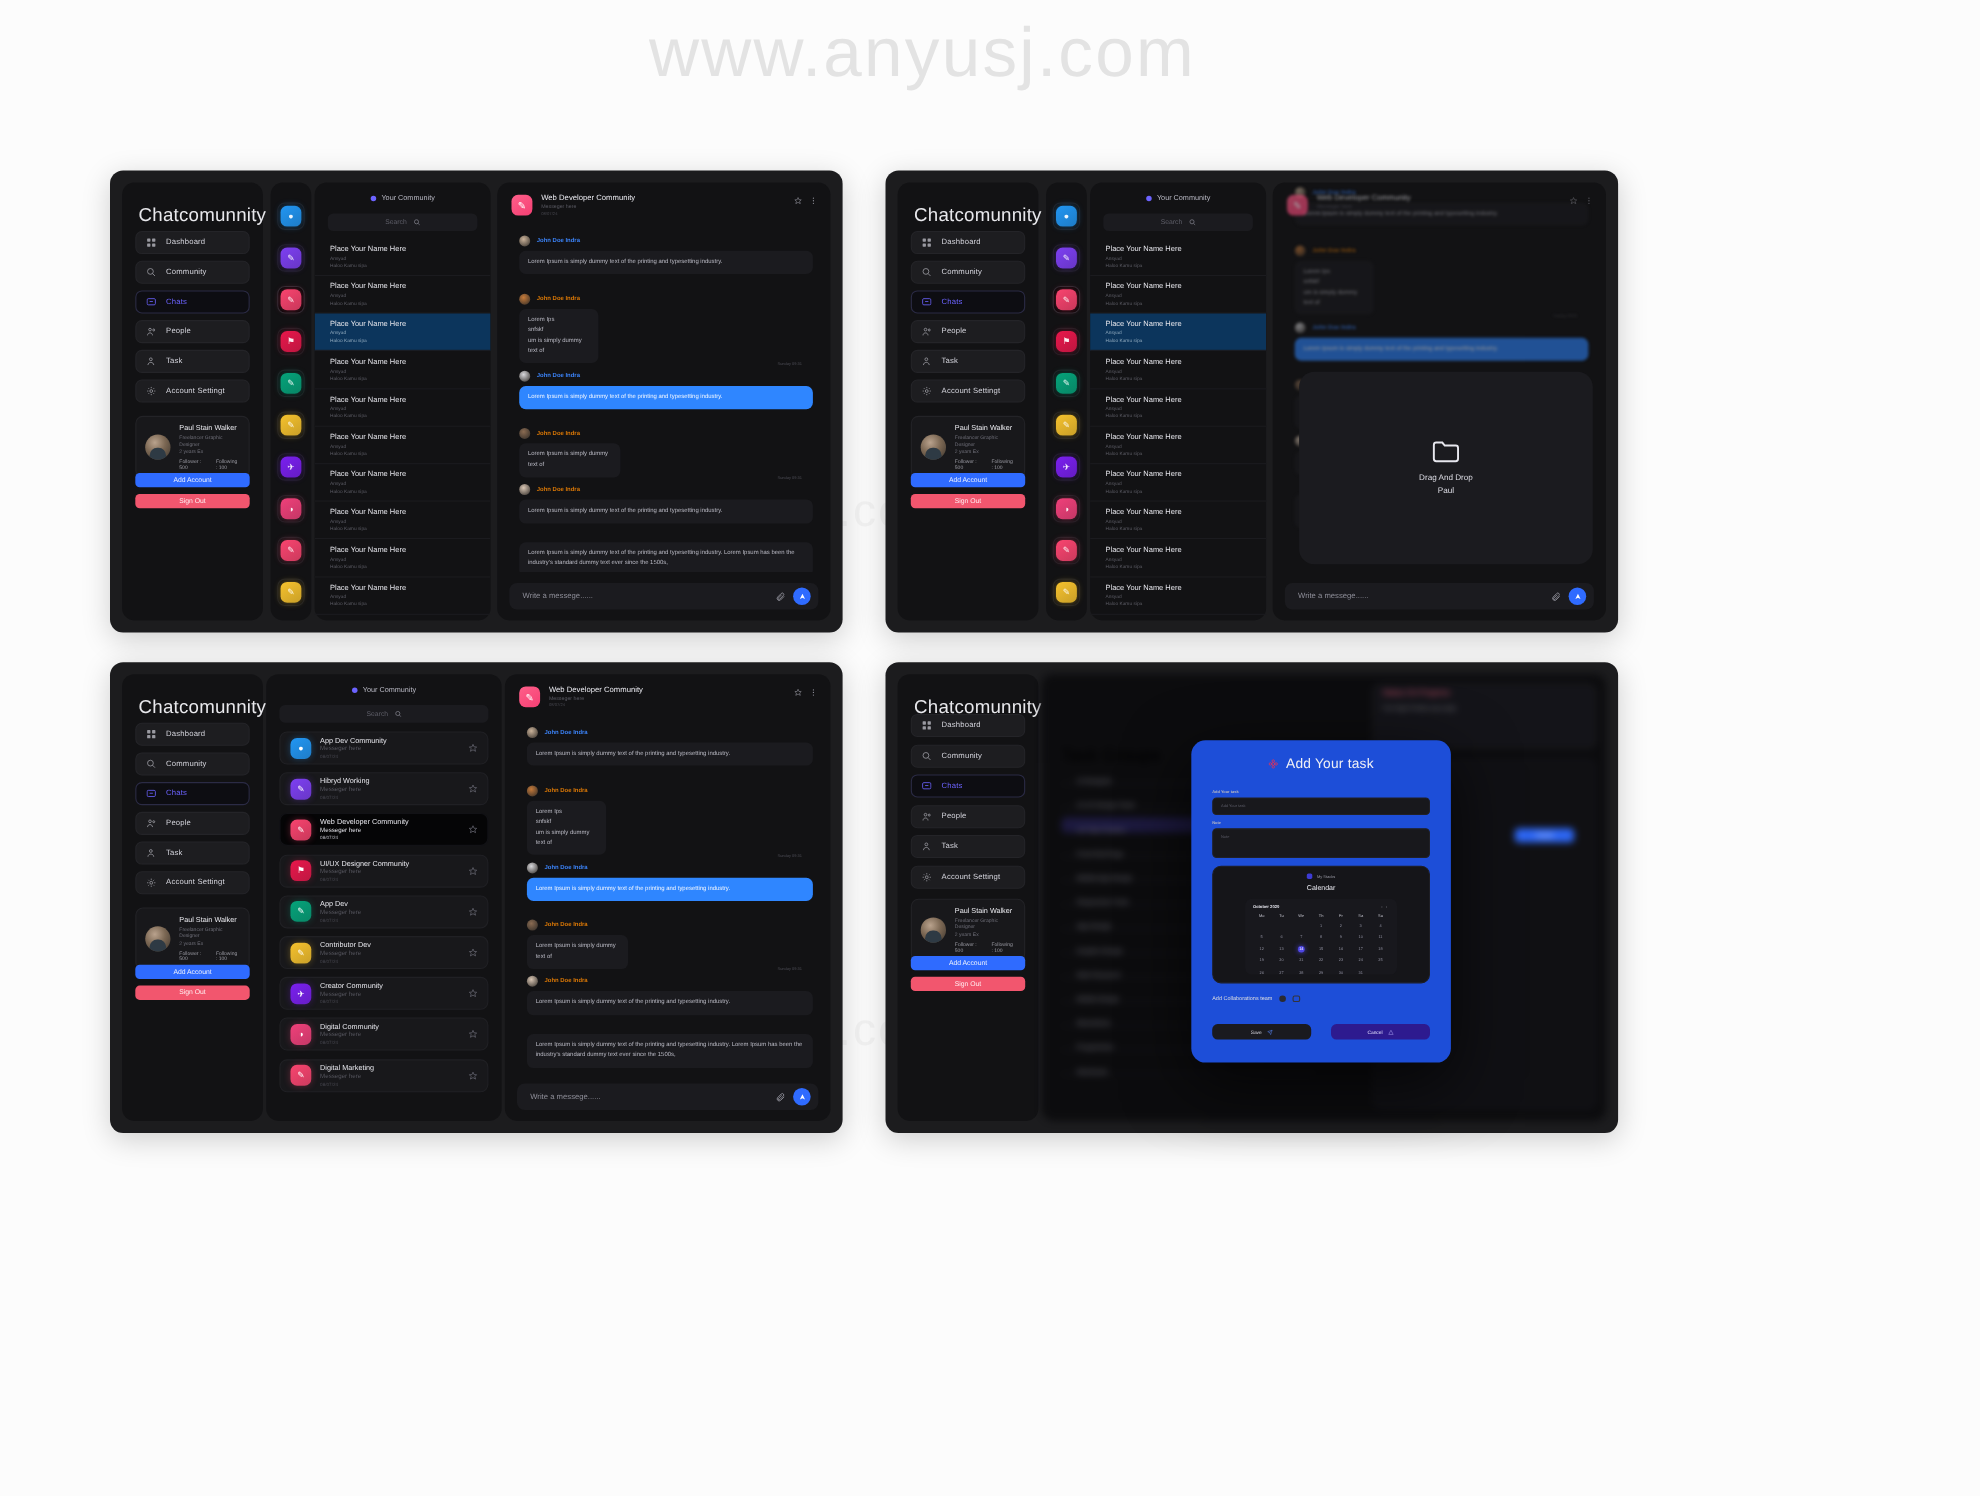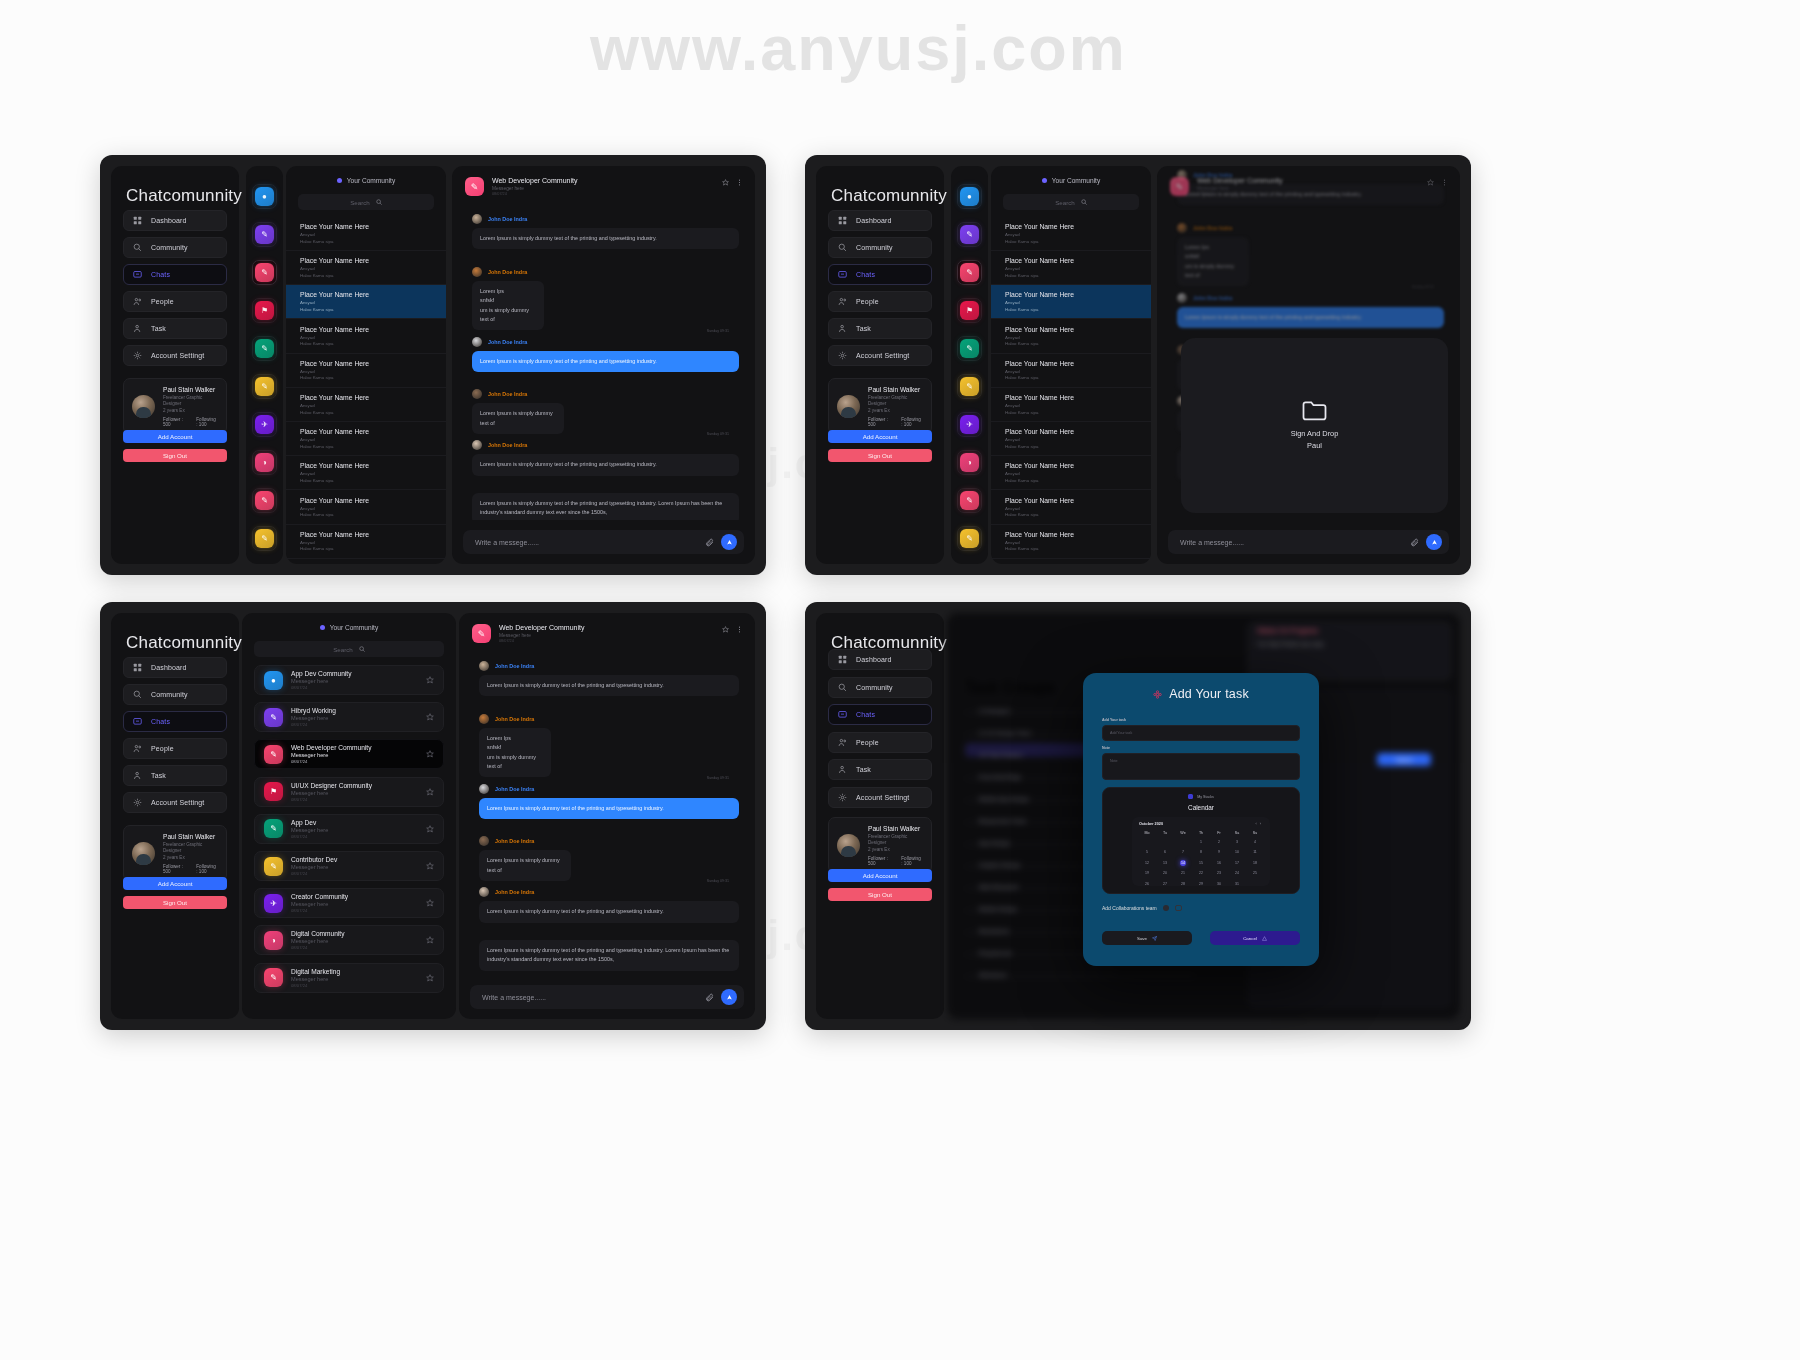--- a/index.html
+++ b/index.html
@@ -1,19 +1,19 @@
 <!DOCTYPE html>
 <html><head>
 <meta charset="utf-8">
 <style>
   * { box-sizing: border-box; margin:0; padding:0; }
   html,body { width:1800px; height:1360px; background:#fbfbfb; font-family:"Liberation Sans", sans-serif; overflow:hidden; }
   #stage { position:relative; width:1800px; height:1360px; background:#fcfcfc; }
 
-  .watermark { position:absolute; color:rgba(140,140,140,.22); font-size:62px; font-weight:700; letter-spacing:2px; pointer-events:none; white-space:nowrap; }
+  .watermark { position:absolute; color:rgba(140,140,140,.22); font-size:62px; font-weight:400; letter-spacing:2px; pointer-events:none; white-space:nowrap; }
   .wm-top { left:590px; top:12px; font-size:63px; }
   .wm-mid { left:520px; top:440px; font-size:42px; color:rgba(200,200,200,.16); }
   .wm-bot { left:520px; top:912px; font-size:42px; color:rgba(200,200,200,.16); }
 
   
   .frame { position:absolute; background:#1c1c1e; border-radius:12px; box-shadow:0 6px 26px rgba(0,0,0,.18); overflow:hidden; }
   .f1 { left:100px; top:155px; width:666px; height:420px; }
   .f2 { left:805px; top:155px; width:666px; height:420px; }
   .f3 { left:100px; top:602px; width:666px; height:428px; }
   .f4 { left:805px; top:602px; width:666px; height:428px; }
@@ -105,21 +105,21 @@
 
   
   .dnd { position:absolute; border-radius:14px; background:#1b1b1f; display:flex; flex-direction:column; align-items:center; justify-content:center; gap:7px; }
   .dnd svg { width:27px; height:22px; color:#e7e7ee; }
   .dnd-t { font-size:7.4px; color:#dedee6; text-align:center; line-height:1.6; }
   .blurred { filter: blur(3.4px); opacity:.95; }
   .bb { position:absolute; }
   .bb-row { position:absolute; left:0; right:0; height:14px; border-bottom:1px solid #1a1a1e; }
   .bb-row.hi { background:#1c1940; border-radius:4px; border:none; }
 
-  .modal { position:absolute; left:1083px; top:673px; width:236px; height:293px; background:#0c4a6e; border-radius:13px; box-shadow:0 18px 60px rgba(0,0,0,.7); overflow:hidden; }
+  .modal { position:absolute; left:1083px; top:673px; width:236px; height:293px; background:#1d4ed8; border-radius:13px; box-shadow:0 18px 60px rgba(0,0,0,.7); overflow:hidden; }
   .m-title { position:absolute; left:0; right:0; top:14px; display:flex; align-items:center; justify-content:center; gap:7px; }
   .m-title .gl { width:9px; height:9px; color:#e0335e; }
   .m-title span { font-size:12.5px; color:#f0f0f5; letter-spacing:.2px; }
   .m-lbl { position:absolute; font-size:3.6px; color:#b8b8c2; font-weight:700; }
   .m-field { position:absolute; border-radius:4px; background:#18181c; border:1px solid #202026; }
   .m-field .ph { position:absolute; left:7px; top:5px; font-size:3.6px; color:#5b5b66; }
   .m-cal { position:absolute; border-radius:8px; background:#151519; border:1px solid #1e1e24; }
   .m-stack { position:absolute; display:flex; align-items:center; justify-content:center; gap:4px; }
   .m-stack .sq { width:5px; height:5px; border-radius:1.5px; background:#3d3bd4; }
   .m-stack span { font-size:3.6px; color:#9b9ba6; }
@@ -681,21 +681,21 @@
         <svg viewBox="0 0 24 24" fill="currentColor">
             <circle cx="12" cy="4" r="2"></circle>
             <circle cx="12" cy="12" r="2"></circle>
             <circle cx="12" cy="20" r="2"></circle>
           </svg>
       </div>
       <div class="dnd" style="left:24px;right:12px;top:172px;height:175px;">
         <svg viewBox="0 0 24 20" fill="none" stroke="currentColor" stroke-width="1.6">
             <path d="M2 5a2 2 0 012-2h5l2 2.5h9a2 2 0 012 2v9a2 2 0 01-2 2H4a2 2 0 01-2-2z"></path>
           </svg>
-        <div class="dnd-t"><span>Sign And Drop</span><br><span>Paul</span></div>
+        <div class="dnd-t"><span>Drag And Drop</span><br><span>Paul</span></div>
       </div>
       <div class="composer" style="left:11px;right:11px;bottom:10px;">
         <div class="ph">Write a messege......</div>
         <svg class="clip" viewBox="0 0 24 24" fill="none" stroke="currentColor" stroke-width="2">
             <path d="M21 11l-9 9a5 5 0 01-7-7l9-9a3.5 3.5 0 015 5l-9 9a2 2 0 01-3-3l8-8"></path>
           </svg>
         <div class="send">
             <svg viewBox="0 0 24 24" fill="currentColor">
               <path d="M12 3l8 16-8-4-8 4z"></path>
             </svg>

